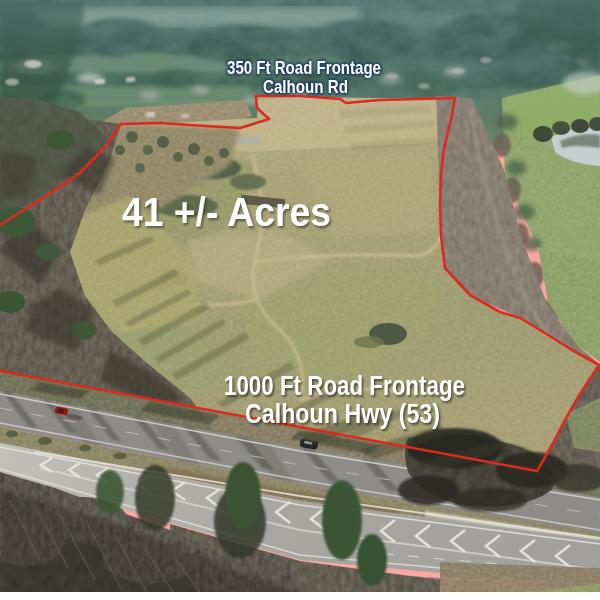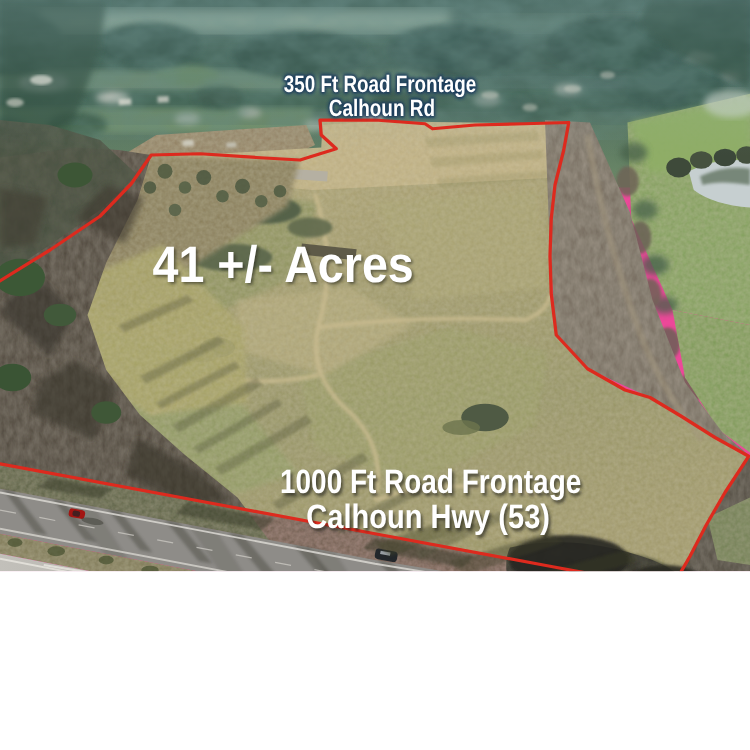--- a/index.html
+++ b/index.html
@@ -1,16 +1,16 @@
 <!DOCTYPE html>
 <html><head>
 <meta charset="utf-8">
 <style>
   html,body{margin:0;padding:0;}
-  #scene{position:relative;width:600px;height:457px;overflow:hidden;background:#ec4899;
+  #scene{position:relative;width:600px;height:592px;overflow:hidden;background:#fca5a5;
          font-family:"Liberation Sans",sans-serif;}
   svg{position:absolute;left:0;top:0;}
 </style>
 </head>
 <body>
 <div id="scene">
 <svg width="600" height="600" viewBox="0 0 600 600">
 <defs>
   <filter id="grain" x="-5%" y="-5%" width="110%" height="110%">
     <feTurbulence type="fractalNoise" baseFrequency="0.28" numOctaves="3" seed="7" result="n"></feTurbulence>

